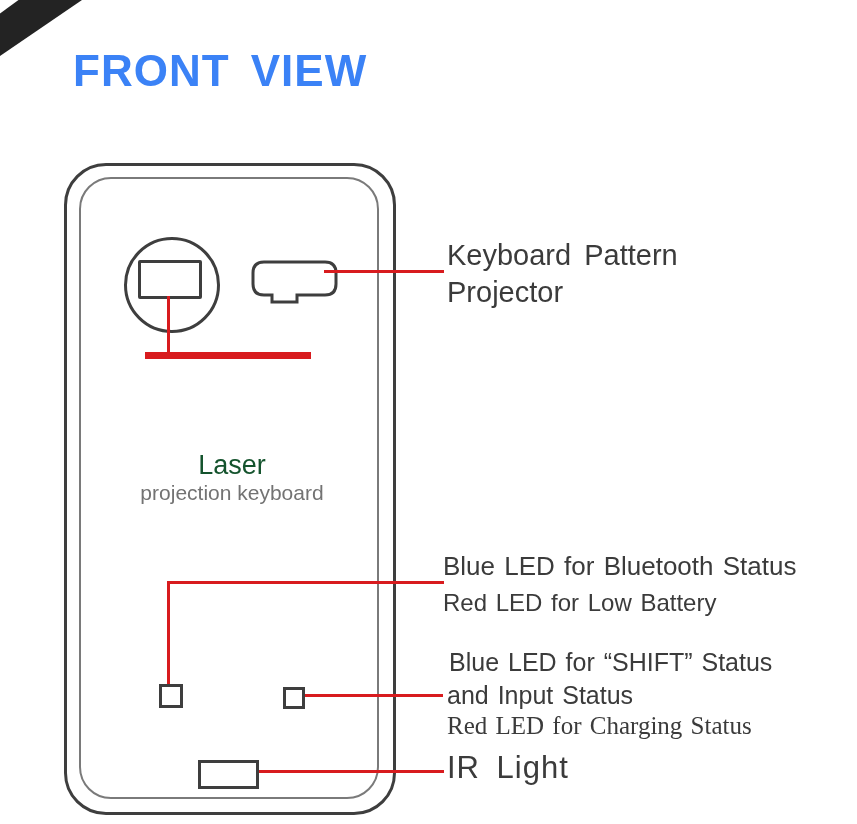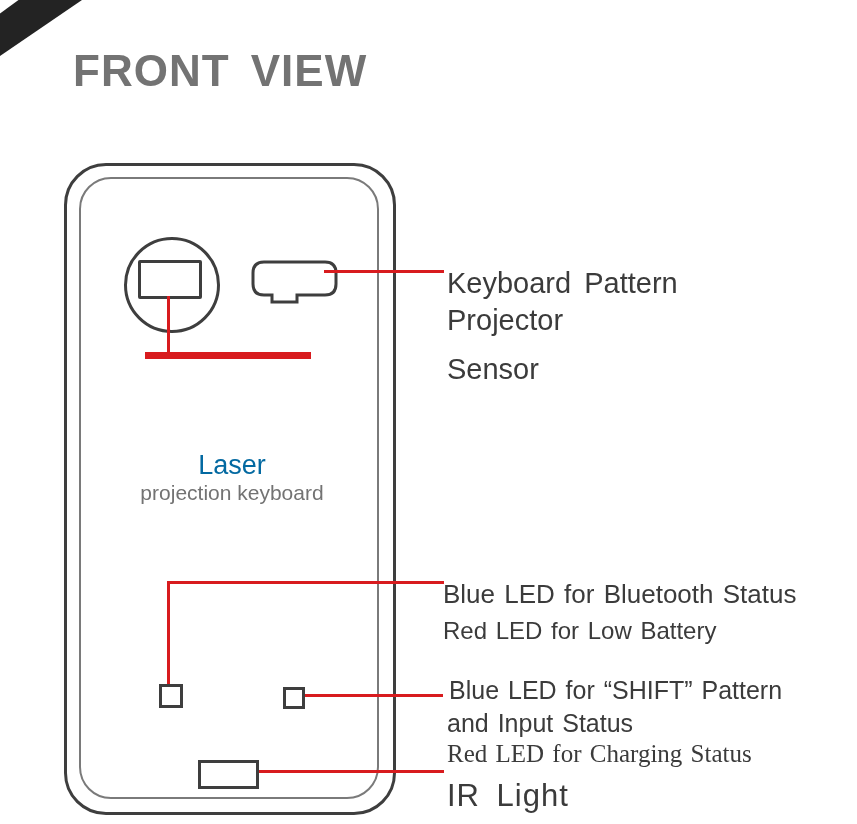--- a/index.html
+++ b/index.html
@@ -7,21 +7,21 @@
           font-family:"Liberation Sans",sans-serif;color:#3b3b3b;}
   .abs{position:absolute;}
 
   
   .corner{left:0;top:0;width:90px;height:60px;overflow:hidden;}
   .corner .tri{position:absolute;left:0;top:0;width:82px;height:56px;background:#232323;
                clip-path:polygon(0 0,100% 0,0 100%);}
   .corner .slash{position:absolute;left:-14px;top:10px;width:120px;height:11px;background:#ffffff;
                  transform:rotate(-36deg);transform-origin:left top;}
 
-  .title{left:73px;top:46px;font-size:44px;font-weight:700;color:#737373;
+  .title{left:73px;top:46px;font-size:44px;font-weight:700;color:#3b82f6;
          letter-spacing:1px;word-spacing:8px;}
 
   
   .device-outer{left:64px;top:163px;width:326px;height:646px;border:3px solid #3e3e3e;border-radius:42px;}
   .device-inner{left:79px;top:177px;width:296px;height:618px;border:2px solid #7a7a7a;border-radius:32px;}
 
   .sensor-circle{left:124px;top:237px;width:90px;height:90px;border:3px solid #3e3e3e;border-radius:50%;background:#fff;}
   .sensor-window{left:138px;top:260px;width:58px;height:33px;border:3px solid #3e3e3e;background:#fff;border-radius:2px;}
 
   .projector{left:251px;top:259px;width:92px;height:48px;}
@@ -32,24 +32,24 @@
   .lead-projector{left:324px;top:270px;width:120px;height:3px;}
   .lead-leftled-h{left:167px;top:581px;width:277px;height:3px;}
   .lead-leftled-v{left:167px;top:581px;width:3px;height:105px;}
   .lead-rightled{left:302px;top:694px;width:141px;height:3px;}
   .lead-ir{left:256px;top:770px;width:188px;height:3px;}
 
   .led-left{left:159px;top:684px;width:18px;height:18px;border:3px solid #3e3e3e;background:#fff;}
   .led-right{left:283px;top:687px;width:16px;height:16px;border:3px solid #3e3e3e;background:#fff;}
   .ir-window{left:198px;top:760px;width:55px;height:23px;border:3px solid #3e3e3e;background:#fff;}
 
-  .devname1{left:132px;top:450px;width:200px;text-align:center;font-size:27px;color:#0369a1;}
+  .devname1{left:132px;top:450px;width:200px;text-align:center;font-size:27px;color:#14532d;}
   .devname2{left:107px;top:481px;width:250px;text-align:center;font-size:21px;color:#737373;}
 
-  .lbl{color:#3b3b3b;white-space:nowrap;margin-top:28px;}
+  .lbl{color:#3b3b3b;white-space:nowrap;}
   .lbl-projector{left:447px;top:237px;font-size:29px;line-height:37px;word-spacing:5px;}
   .lbl-sensor{left:447px;top:325px;font-size:29px;word-spacing:5px;}
   .lbl-bt{left:443px;top:551px;font-size:26px;word-spacing:2px;}
   .lbl-lowbat{left:443px;top:589px;font-size:24px;word-spacing:2px;}
   .lbl-shift1{left:449px;top:648px;font-size:25px;word-spacing:2px;}
   .lbl-shift2{left:447px;top:681px;width:360px;font-size:25px;word-spacing:2px;white-space:nowrap;}
   .lbl-shift3{left:447px;top:712px;font-size:25px;word-spacing:2px;font-family:Liberation Serif, serif;}
   .lbl-ir{left:447px;top:750px;font-size:31px;word-spacing:7px;letter-spacing:1px;}
 </style>
 </head>
@@ -87,21 +87,20 @@
   <div class="abs ir-window"></div>
 
   <div class="abs devname1">Laser</div>
   <div class="abs devname2">projection keyboard</div>
 
   <div class="abs lbl lbl-projector">
     <div>Keyboard Pattern</div>
     <div>Projector</div>
   </div>
 
-  <div class="abs lbl lbl-sensor">Sensor</div>
   <div class="abs lbl lbl-bt">Blue LED for Bluetooth Status</div>
   <div class="abs lbl lbl-lowbat">Red LED for Low Battery</div>
-  <div class="abs lbl lbl-shift1">Blue LED for “SHIFT” Pattern</div>
+  <div class="abs lbl lbl-shift1">Blue LED for “SHIFT” Status</div>
   <div class="abs lbl lbl-shift2">and Input Status</div>
   <div class="abs lbl lbl-shift3">Red LED for Charging Status</div>
   <div class="abs lbl lbl-ir">IR Light</div>
 
 </div>
 
 </body></html>

